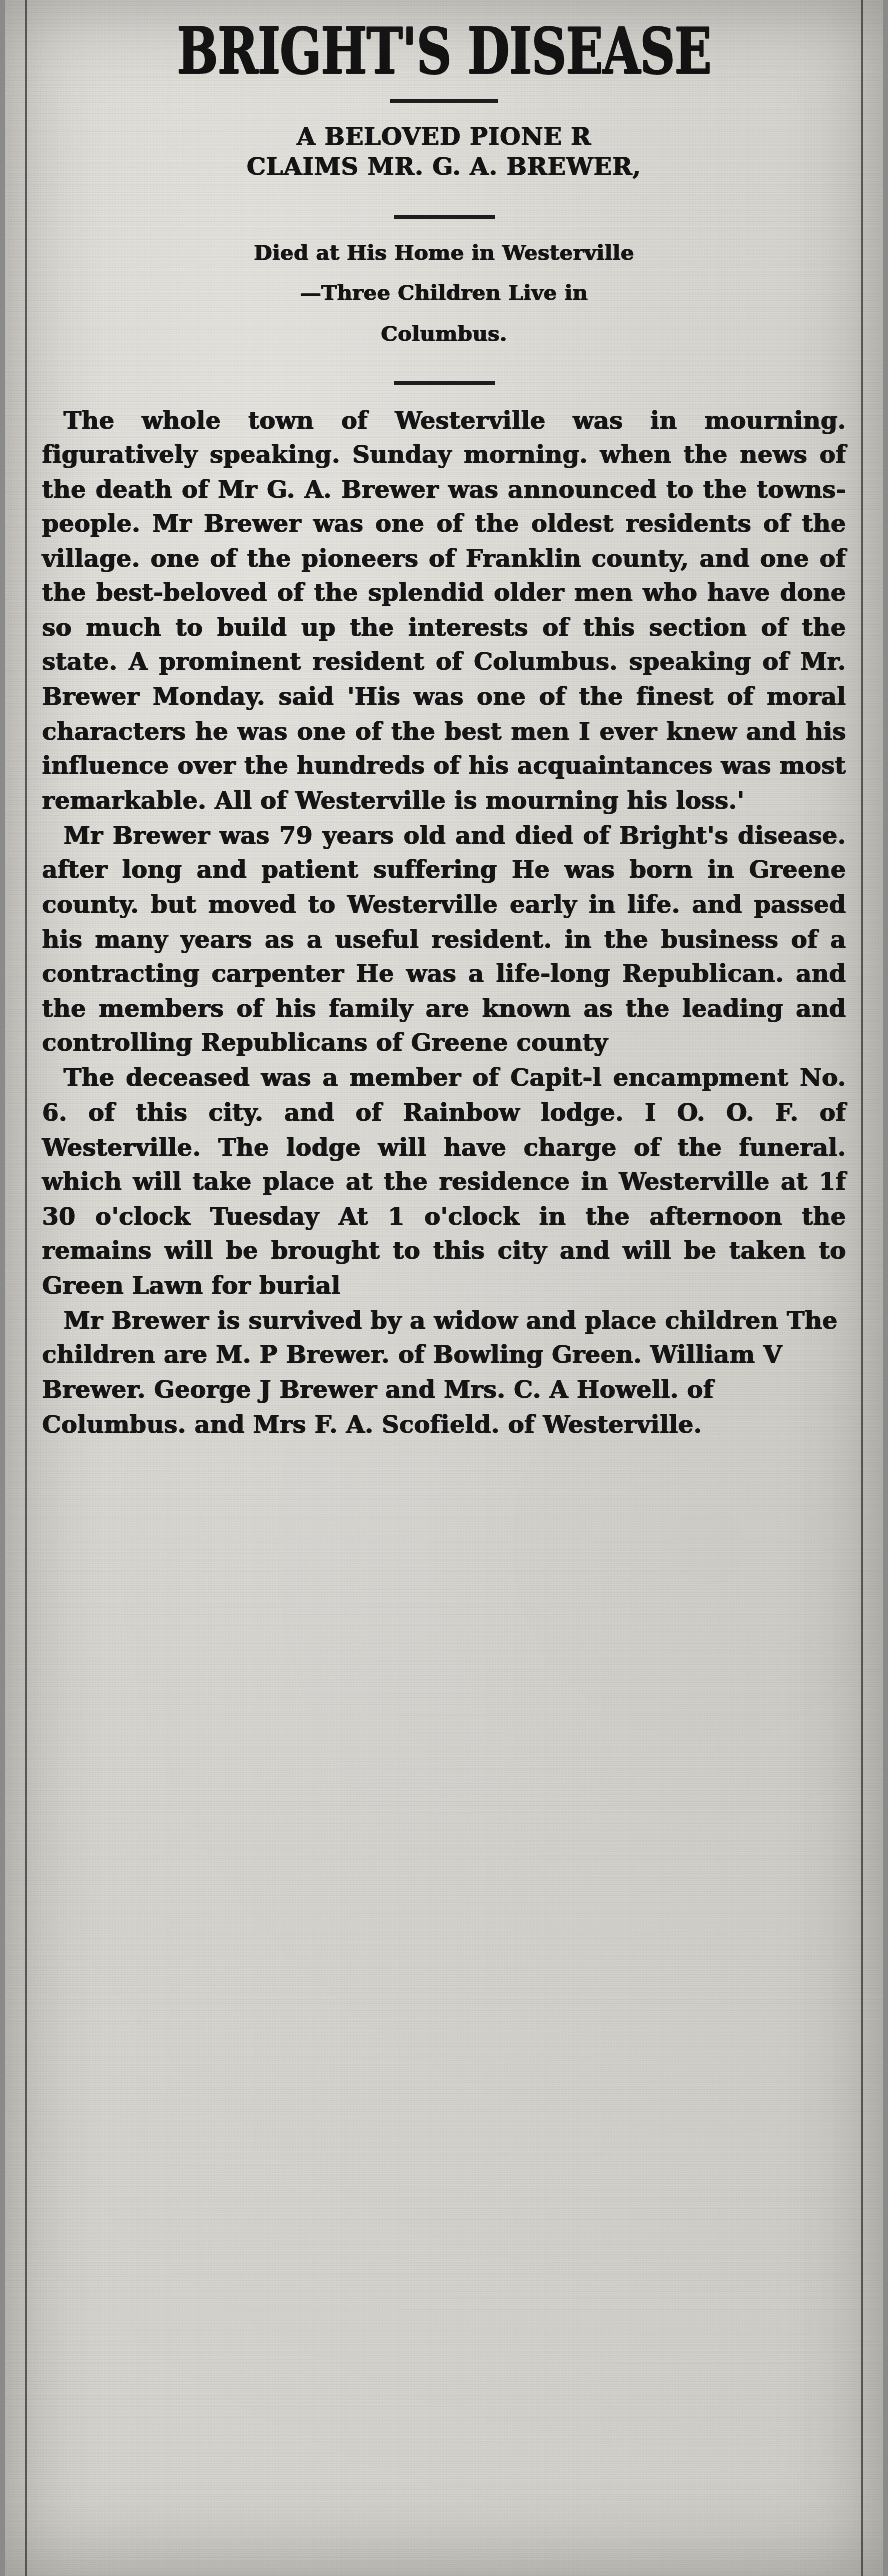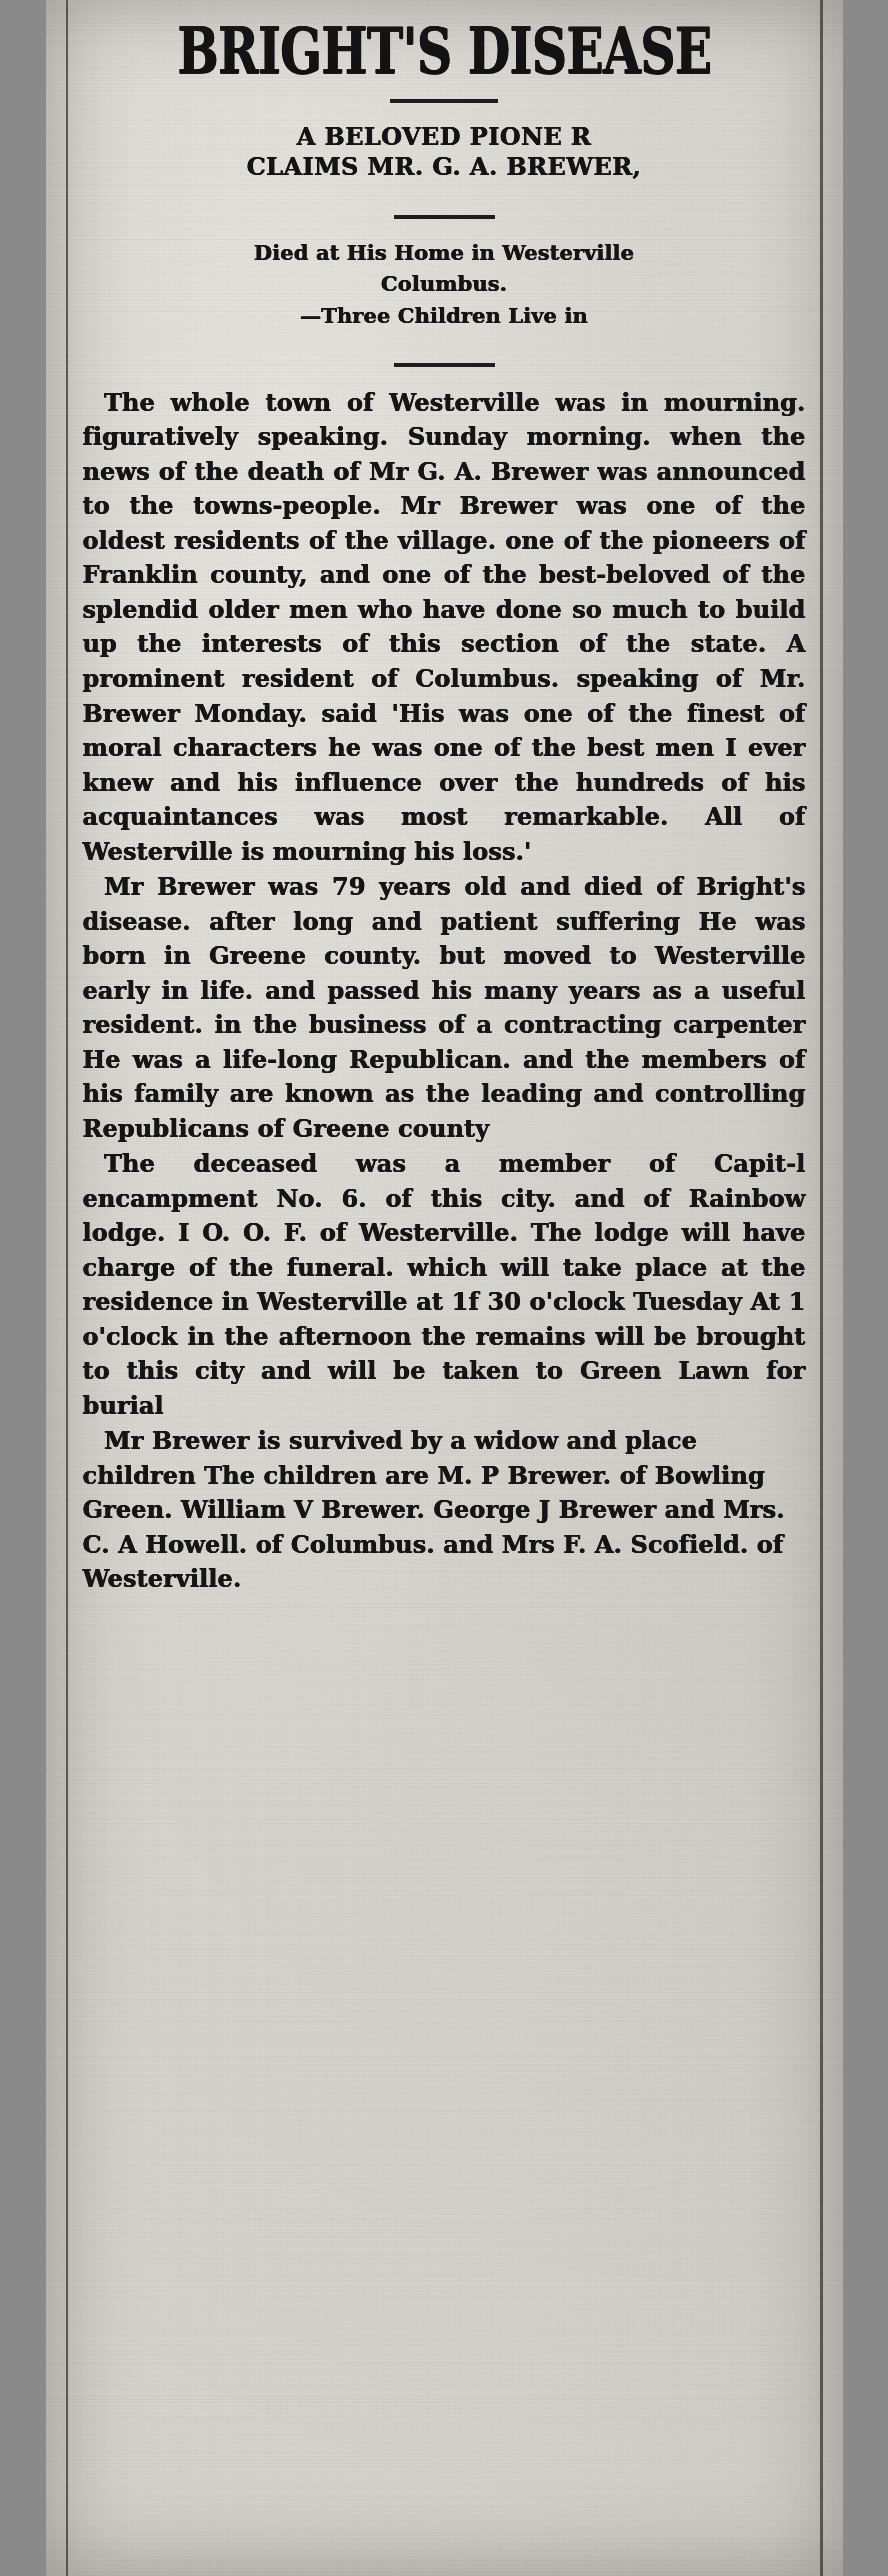--- a/index.html
+++ b/index.html
@@ -5,21 +5,21 @@
   html, body {
     margin: 0;
     padding: 0;
     background: #8a8a8a;
   }
   body {
     font-family: "Liberation Serif", serif;
   }
   .page {
     position: relative;
-    width: 797px;
+    width: 878px;
     height: 2576px;
     margin: 0 auto;
     background: #d8d6d1;
     overflow: hidden;
   }
   
   .paper {
     position: absolute;
     inset: 0;
     background:
@@ -81,21 +81,21 @@
   }
 
   .deck2 {
     text-align: center;
     font-family: "DejaVu Serif", serif;
     font-weight: 700;
     font-size: 21px;
     line-height: 1.42;
     letter-spacing: 0.1px;
     color: #141414;
-    margin-top: 2px;
+    margin-top: 11px;
     text-shadow: 0.3px 0 0 #141414, -0.3px 0 0 #141414;
   }
 
   .body {
     margin-top: 13px;
     font-family: "DejaVu Serif", serif;
     font-size: 24px;
     line-height: 1.44;
     color: #151515;
     text-align: justify;
@@ -144,22 +144,22 @@
 
     <div>
       <div class="deck1">A BELOVED PIONE  R</div>
       <div class="deck1">CLAIMS MR. G. A. BREWER,</div>
     </div>
 
     <div class="divider short"></div>
 
     <div>
       <div class="deck2">Died at His Home in Westerville</div>
+      <div class="deck2">—Three Children Live in</div>
       <div class="deck2">Columbus.</div>
-      <div class="deck2">—Three Children Live in</div>
     </div>
 
     <div class="divider short"></div>
 
     <div class="body">
       <p>The whole town of Westerville was in mourning. figuratively speaking. Sunday morning. when the news of the death of Mr G. A. Brewer was announced to the towns-people. Mr Brewer was one of the oldest residents of the village. one of the pioneers of Franklin county, and one of the best-beloved of the splendid older men who have done  so much to build up the interests of this section of the state. A prominent resident of Columbus. speaking of Mr. Brewer Monday. said 'His was one of the finest of moral characters  he was one of the best men I ever knew and his influence over the hundreds of his acquaintances was most remarkable.  All of Westerville is mourning his loss.'</p>
       <p>Mr Brewer was 79 years old and died of Bright's disease. after long and patient suffering   He was born in Greene county. but moved to Westerville early in life. and passed his many years as a useful resident. in the business of a contracting carpenter  He was a life-long Republican. and the members of his family are known as the leading and controlling Republicans of Greene county</p>
       <p>The deceased was a member of Capit-l encampment No. 6. of this city. and of Rainbow lodge. I O. O. F. of Westerville.   The  lodge   will  have charge of the funeral. which will take place at the residence in Westerville at 1f 30 o'clock Tuesday   At 1 o'clock in the afternoon the remains will be brought to this city and will be taken to Green Lawn for burial</p>
       <p>Mr Brewer is survived by a widow and place children   The children are M. P Brewer. of Bowling Green. William V Brewer. George J Brewer and Mrs. C. A Howell. of Columbus. and Mrs F. A. Scofield. of Westerville.</p>
     </div>

